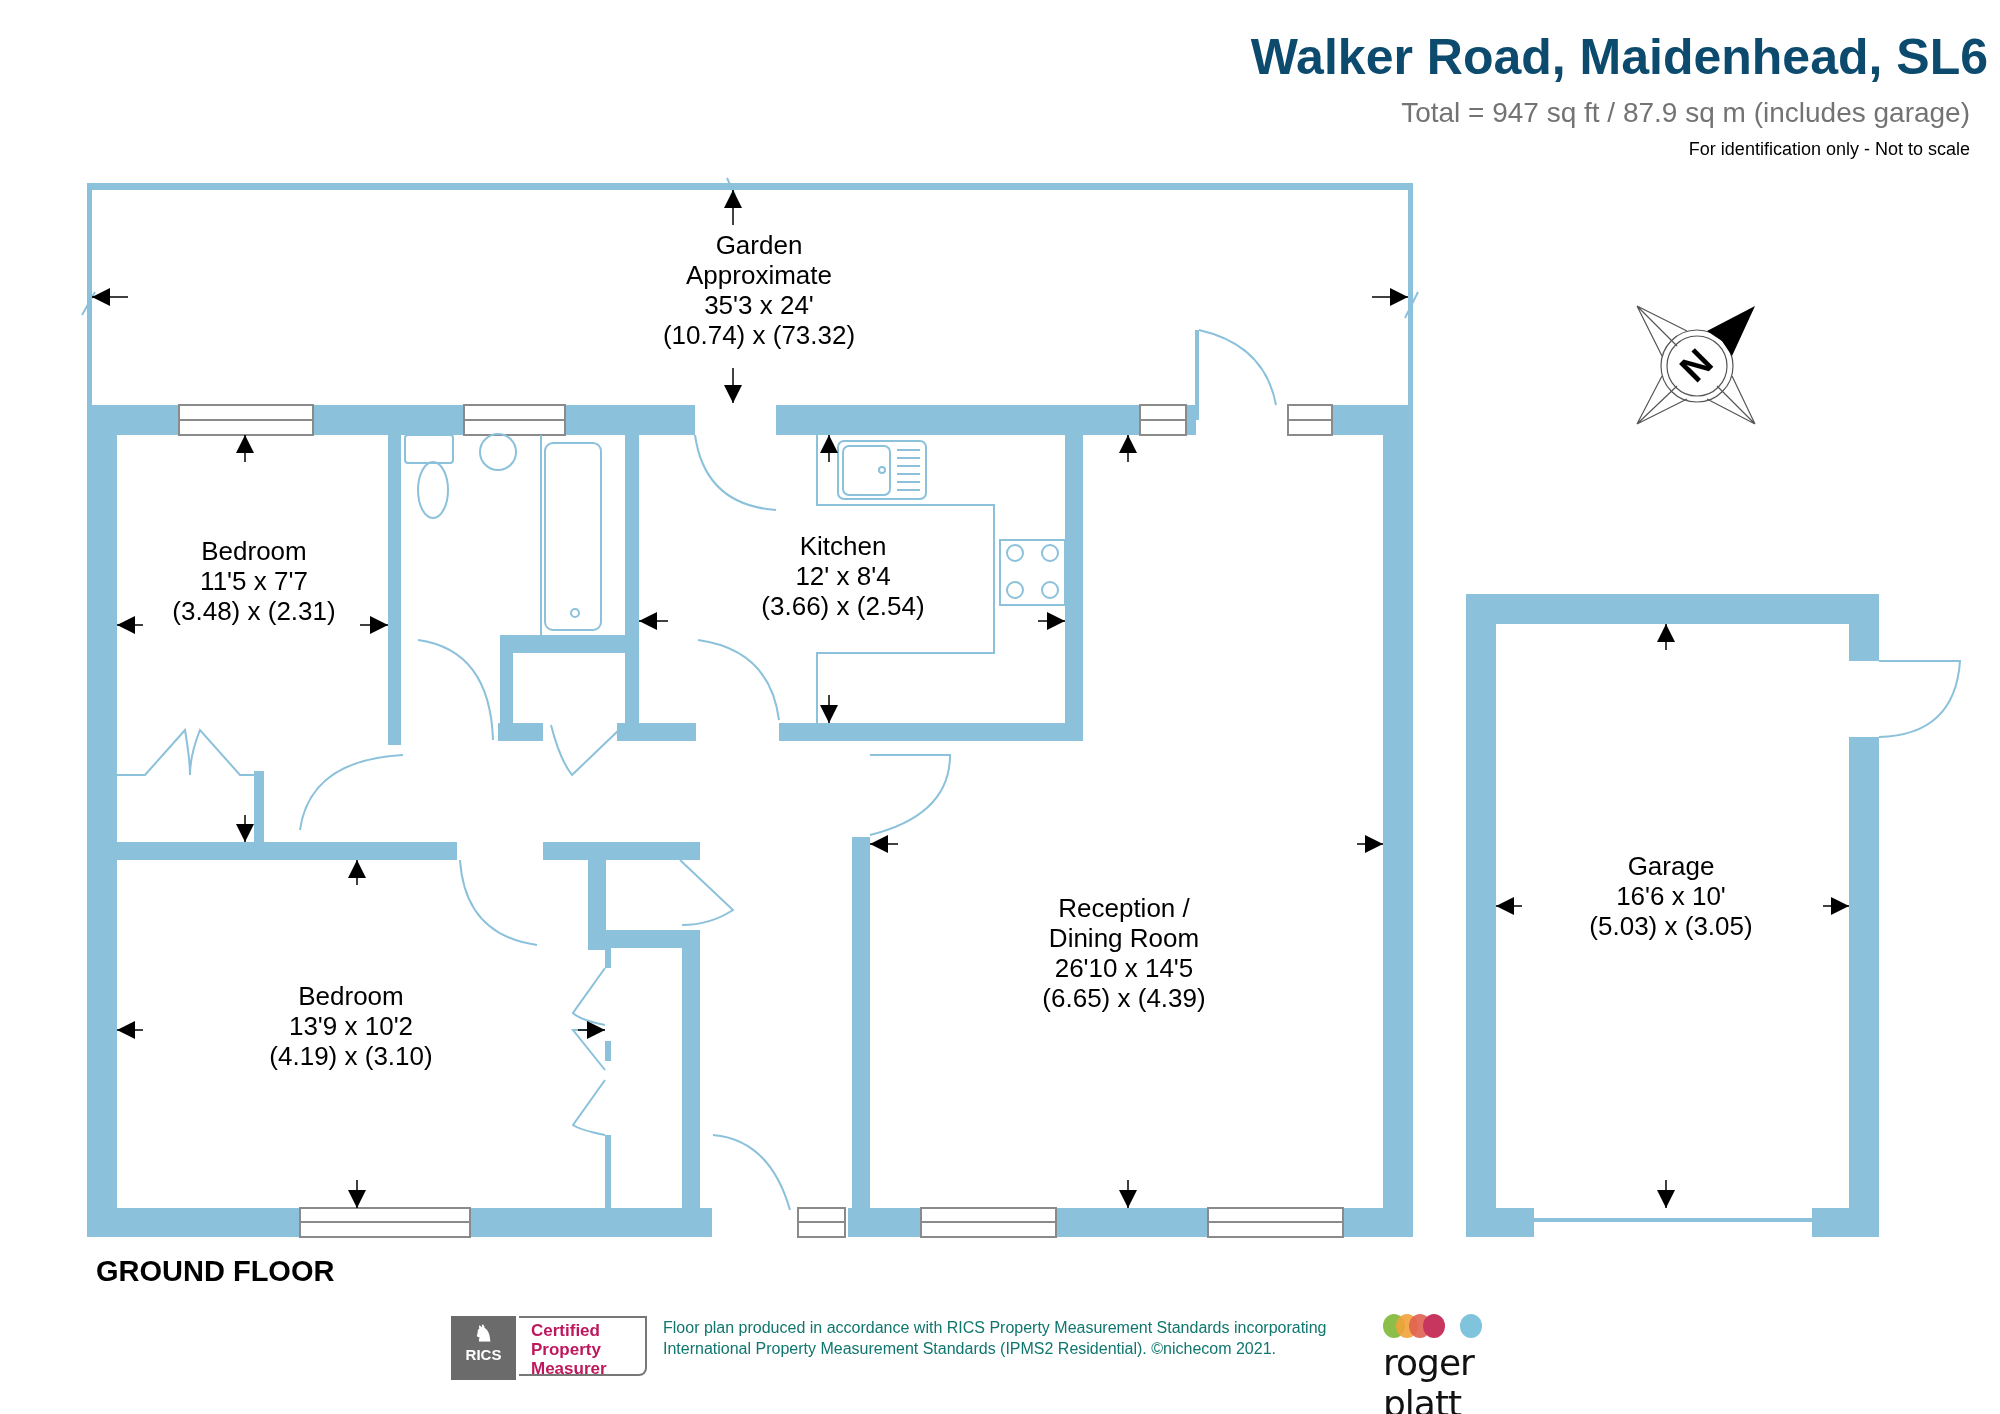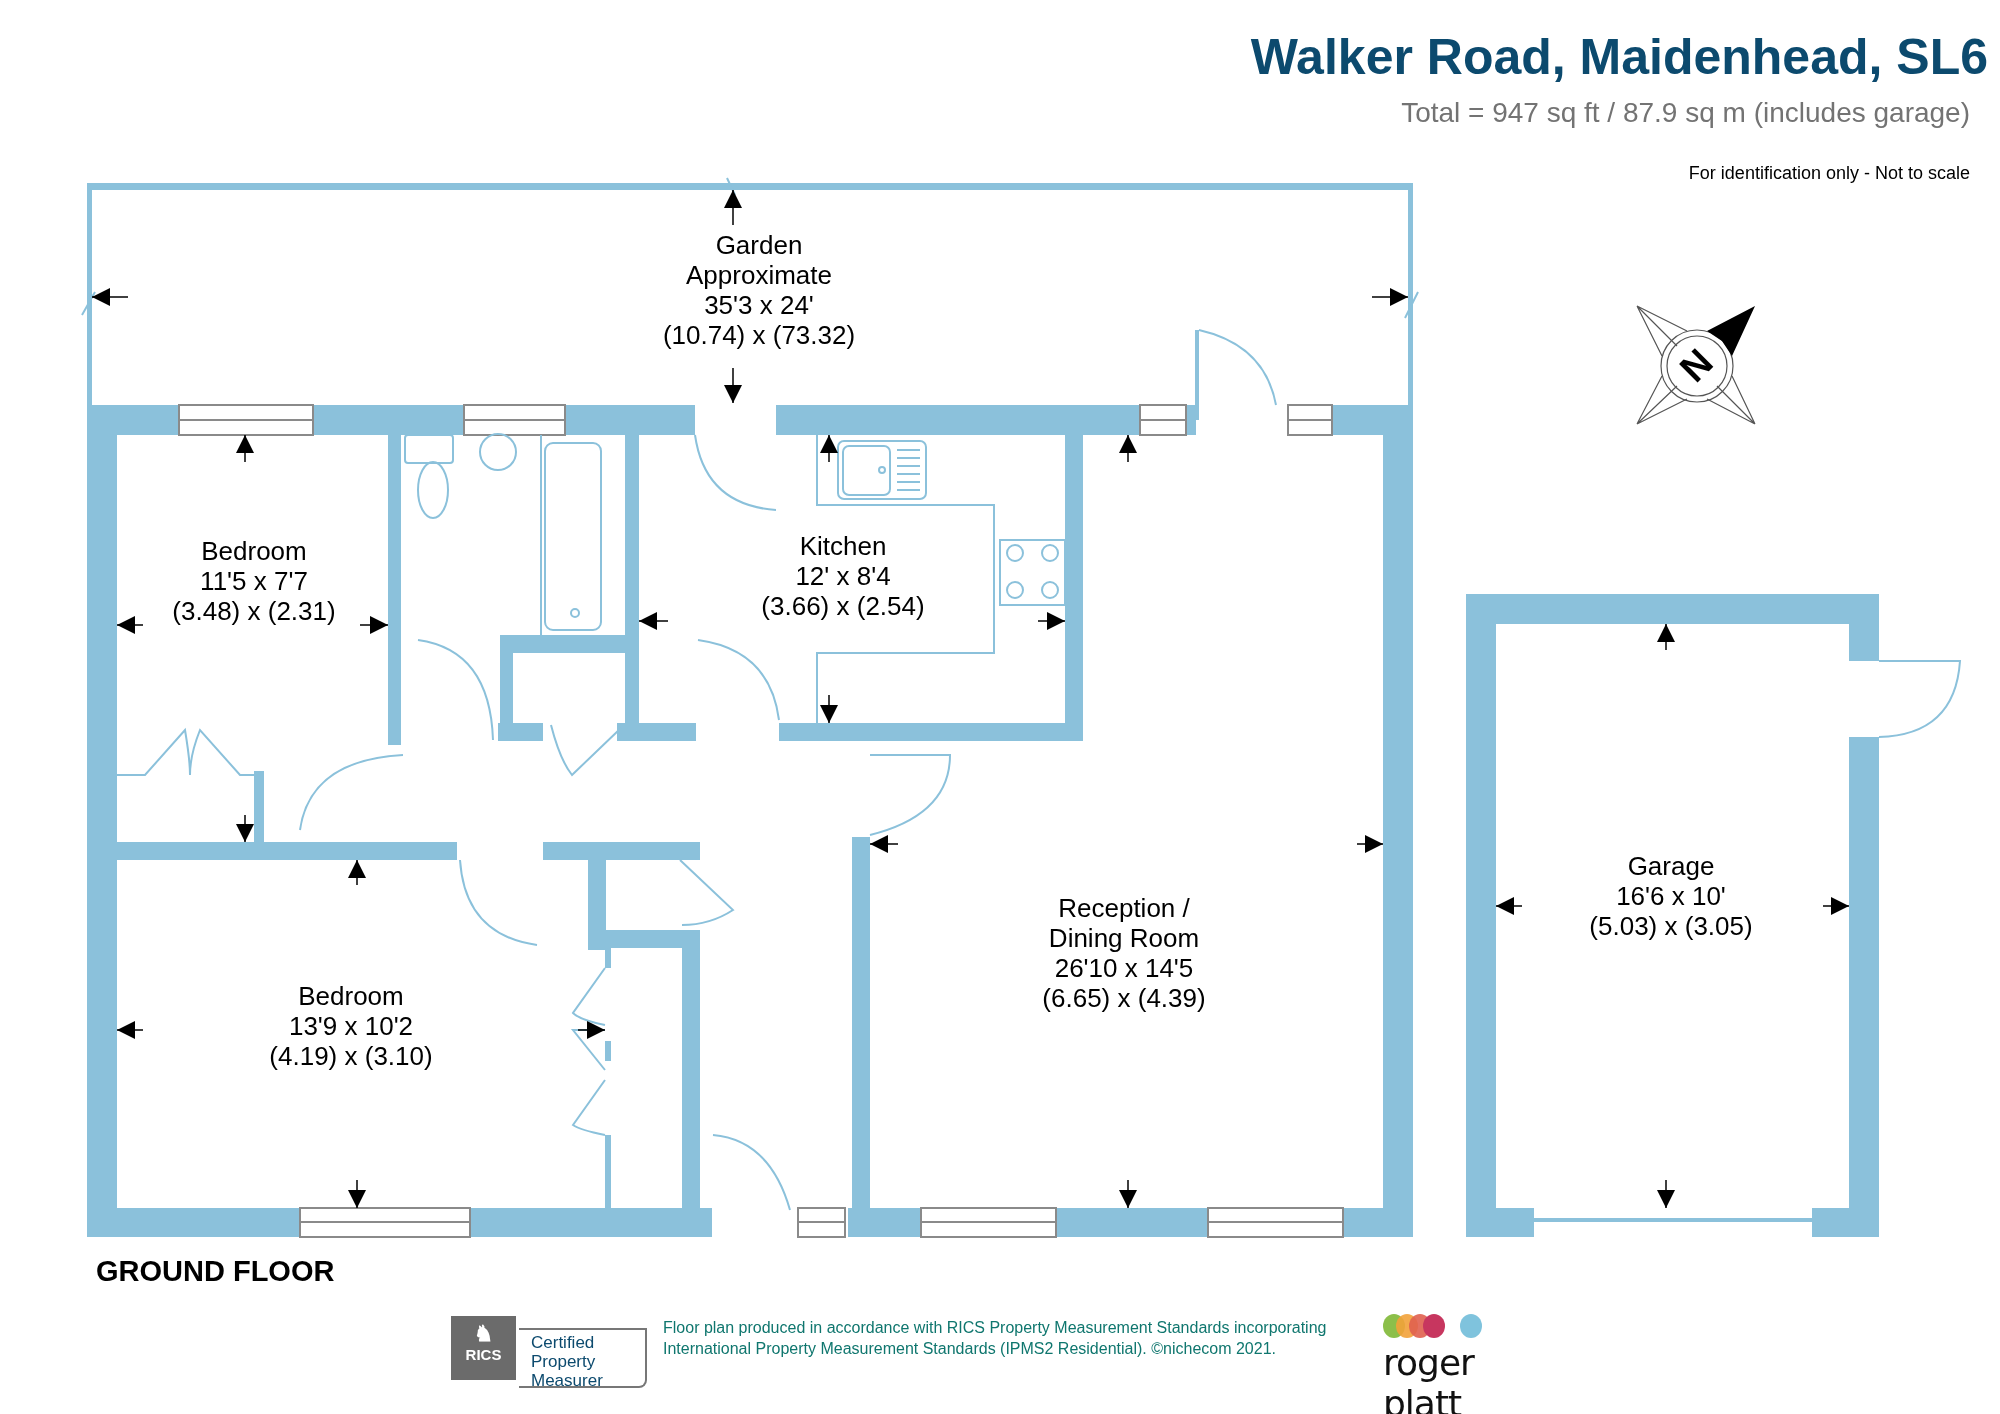--- a/index.html
+++ b/index.html
@@ -1,27 +1,27 @@
 <!DOCTYPE html>
 <html><head>
 <meta charset="utf-8">
 <style>
   html, body { margin:0; padding:0; background:#ffffff; }
   body { width:2000px; height:1414px; position:relative; overflow:hidden; font-family:"Liberation Sans", sans-serif; }
   .title { position:absolute; right:12px; top:28px; font-size:50px; font-weight:bold; color:#0c4a6e; white-space:nowrap; }
   .subtitle { position:absolute; right:30px; top:97px; font-size:28px; color:#737373; white-space:nowrap; }
-  .note { position:absolute; right:30px; top:139px; font-size:18px; color:#000; white-space:nowrap;margin-top:24px; }
+  .note { position:absolute; right:30px; top:139px; font-size:18px; color:#000; white-space:nowrap; }
   svg.plan { position:absolute; left:0; top:0; }
   .label { position:absolute; text-align:center; color:#000; line-height:30px; font-size:26px; transform:translateX(-50%); white-space:nowrap; }
   .label .name { font-weight:normal; }
   .floor-label { position:absolute; left:96px; top:1255px; font-size:29px; font-weight:bold; color:#000; }
   .rics { position:absolute; left:451px; top:1316px; width:202px; height:64px; }
   .rics-left { position:absolute; left:0; top:0; width:65px; height:64px; background:#6b6b6b; color:#fff; font-weight:bold; font-size:15px; text-align:center; }
   .rics-left .lion { display:block; font-size:22px; margin-top:6px; line-height:24px; }
-  .rics-right { position:absolute; left:68px; top:12px; width:128px; height:60px; border:2px solid #777; border-left:none; border-radius:0 0 8px 0; color:#0c4a6e; font-size:17px; font-weight:normal; line-height:19px; padding:3px 0 0 12px; box-sizing:border-box; }
+  .rics-right { position:absolute; left:68px; top:0; width:128px; height:60px; border:2px solid #777; border-left:none; border-radius:0 0 8px 0; color:#be185d; font-size:17px; font-weight:bold; line-height:19px; padding:3px 0 0 12px; box-sizing:border-box; }
   .disclaimer { position:absolute; left:663px; top:1317px; font-size:16px; line-height:21px; color:#0f766e; white-space:nowrap; }
   .brand { position:absolute; left:1383px; top:1314px; width:170px; height:74px; }
   .dot { position:absolute; top:0; width:22px; height:24px; border-radius:50%; }
   .brand-name { position:absolute; left:0; top:28px; font-size:36px; color:#111; font-family:"DejaVu Sans", sans-serif; letter-spacing:-1px; }
 </style>
 </head>
 <body>
 
 <div class="title">Walker Road, Maidenhead, SL6</div>
 <div class="subtitle">Total = 947 sq ft / 87.9 sq m (includes garage)</div>

